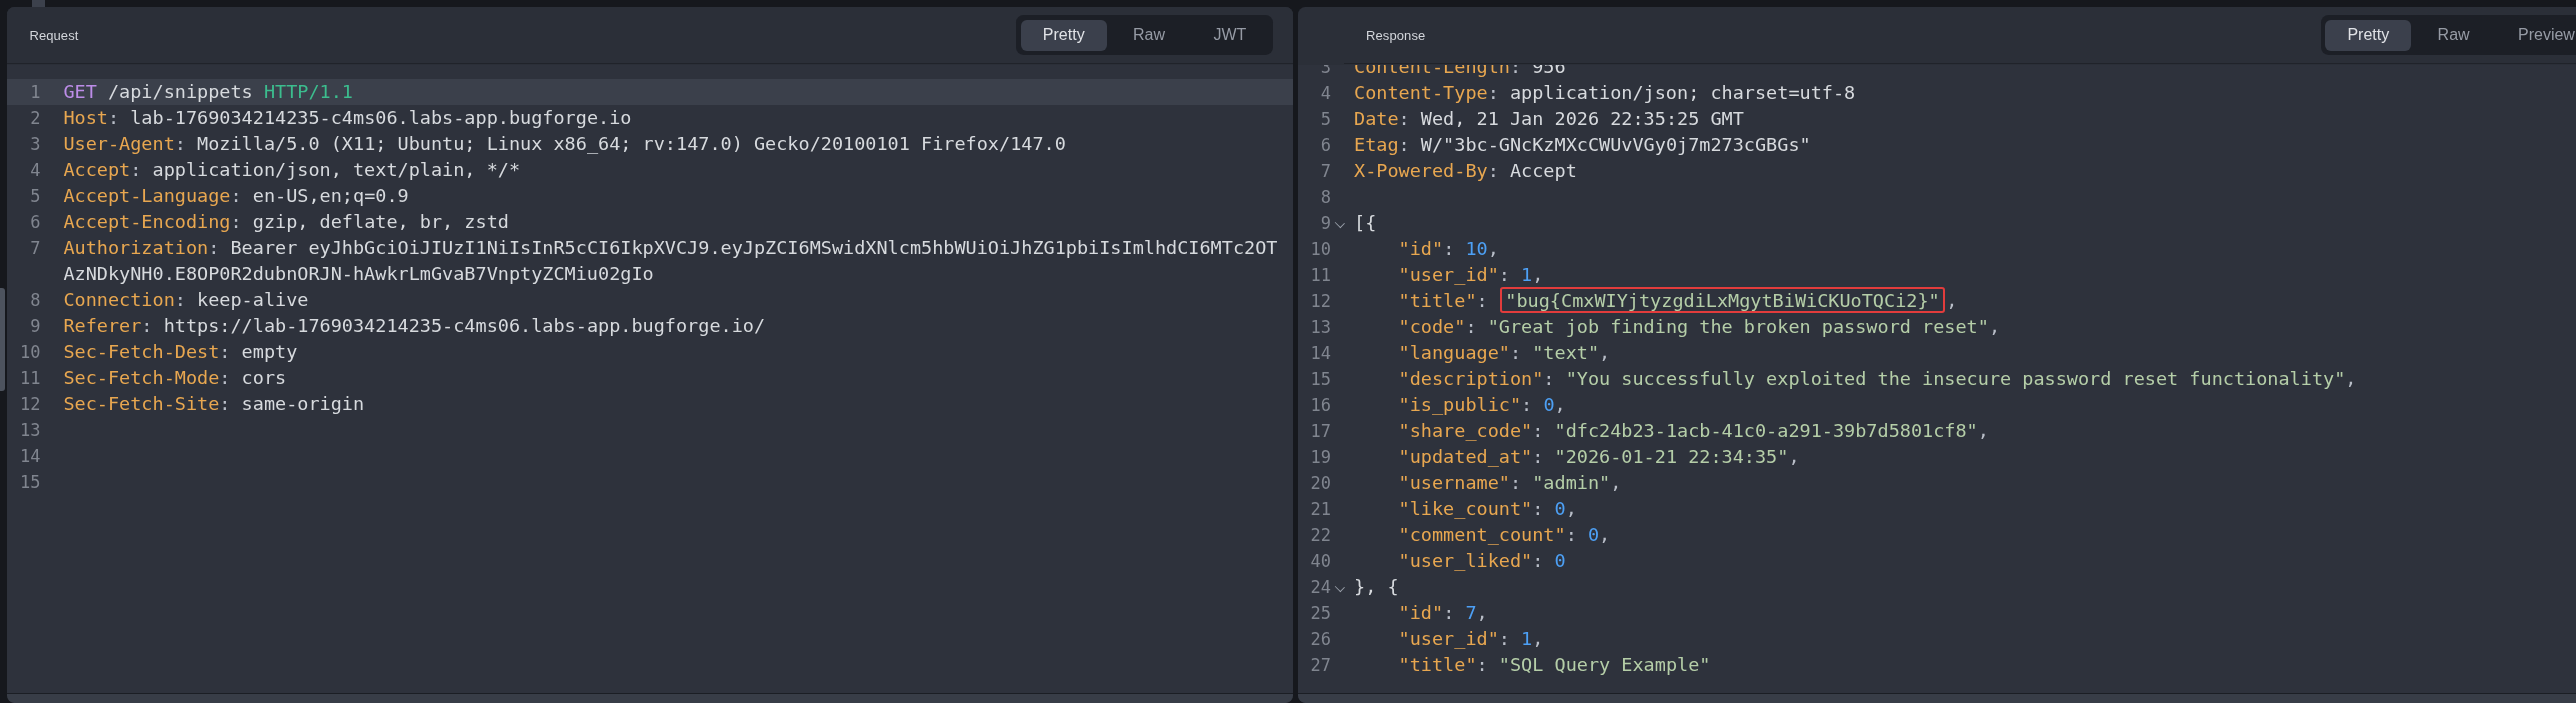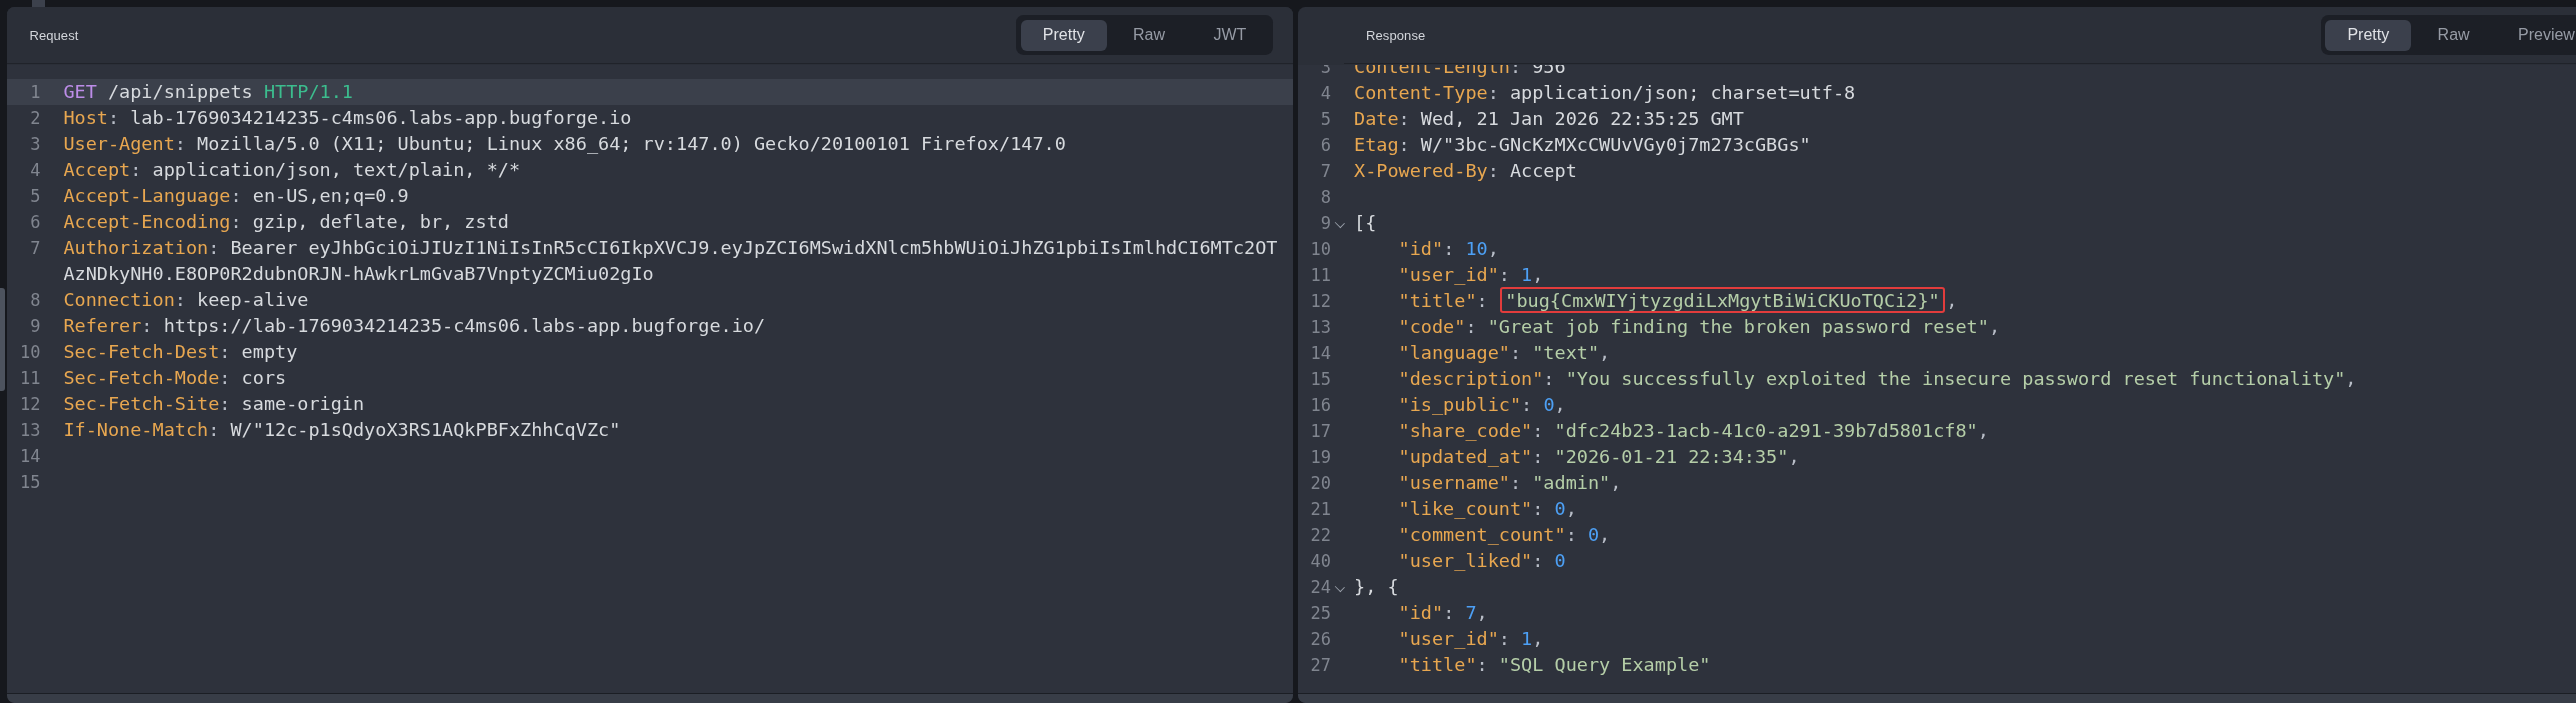--- a/index.html
+++ b/index.html
@@ -113,21 +113,20 @@
       <div class="row">
         <span class="ln">11</span>
         <span class="code"><span class="t-hname">Sec-Fetch-Mode</span><span class="t-punct">: </span><span class="t-plain">cors</span></span>
       </div>
       <div class="row">
         <span class="ln">12</span>
         <span class="code"><span class="t-hname">Sec-Fetch-Site</span><span class="t-punct">: </span><span class="t-plain">same-origin</span></span>
       </div>
       <div class="row">
         <span class="ln">13</span>
-        <span class="code"><span class="t-hname">If-None-Match</span><span class="t-punct">: </span><span class="t-plain">W/"12c-p1sQdyoX3RS1AQkPBFxZhhCqVZc"</span></span>
       </div>
       <div class="row">
         <span class="ln">14</span>
         <span class="code"></span>
       </div>
       <div class="row">
         <span class="ln">15</span>
         <span class="code"></span>
       </div>
     </div>

